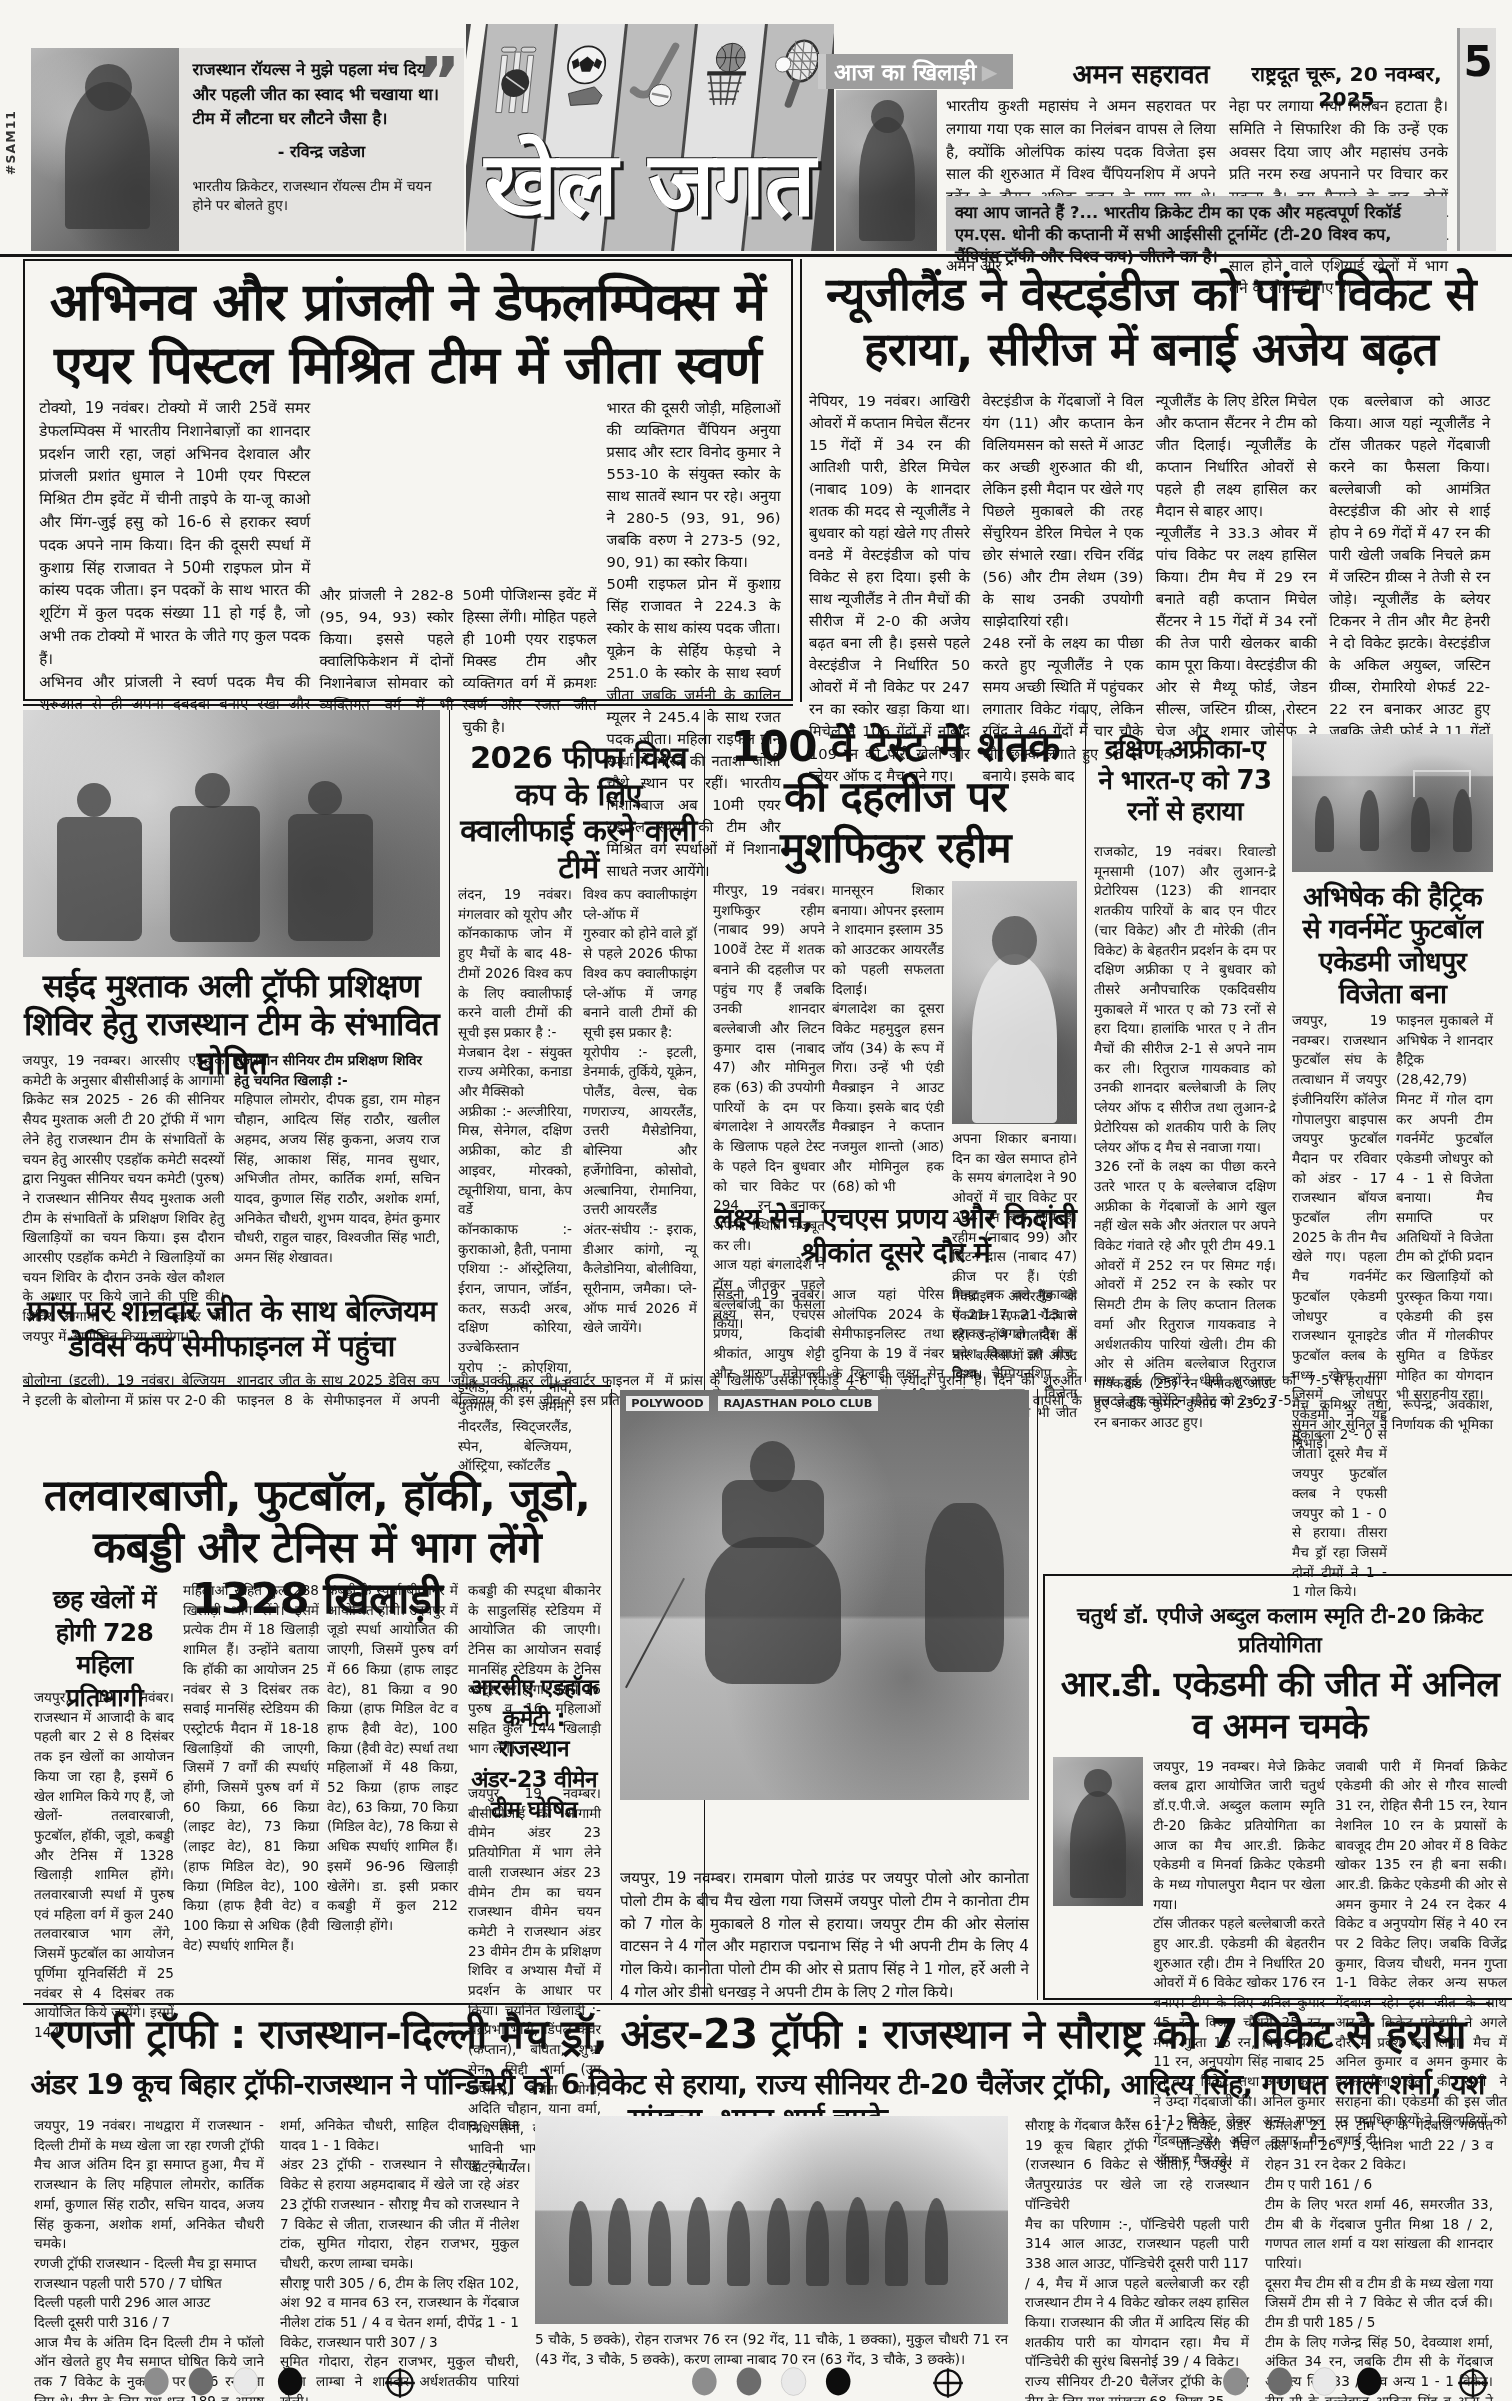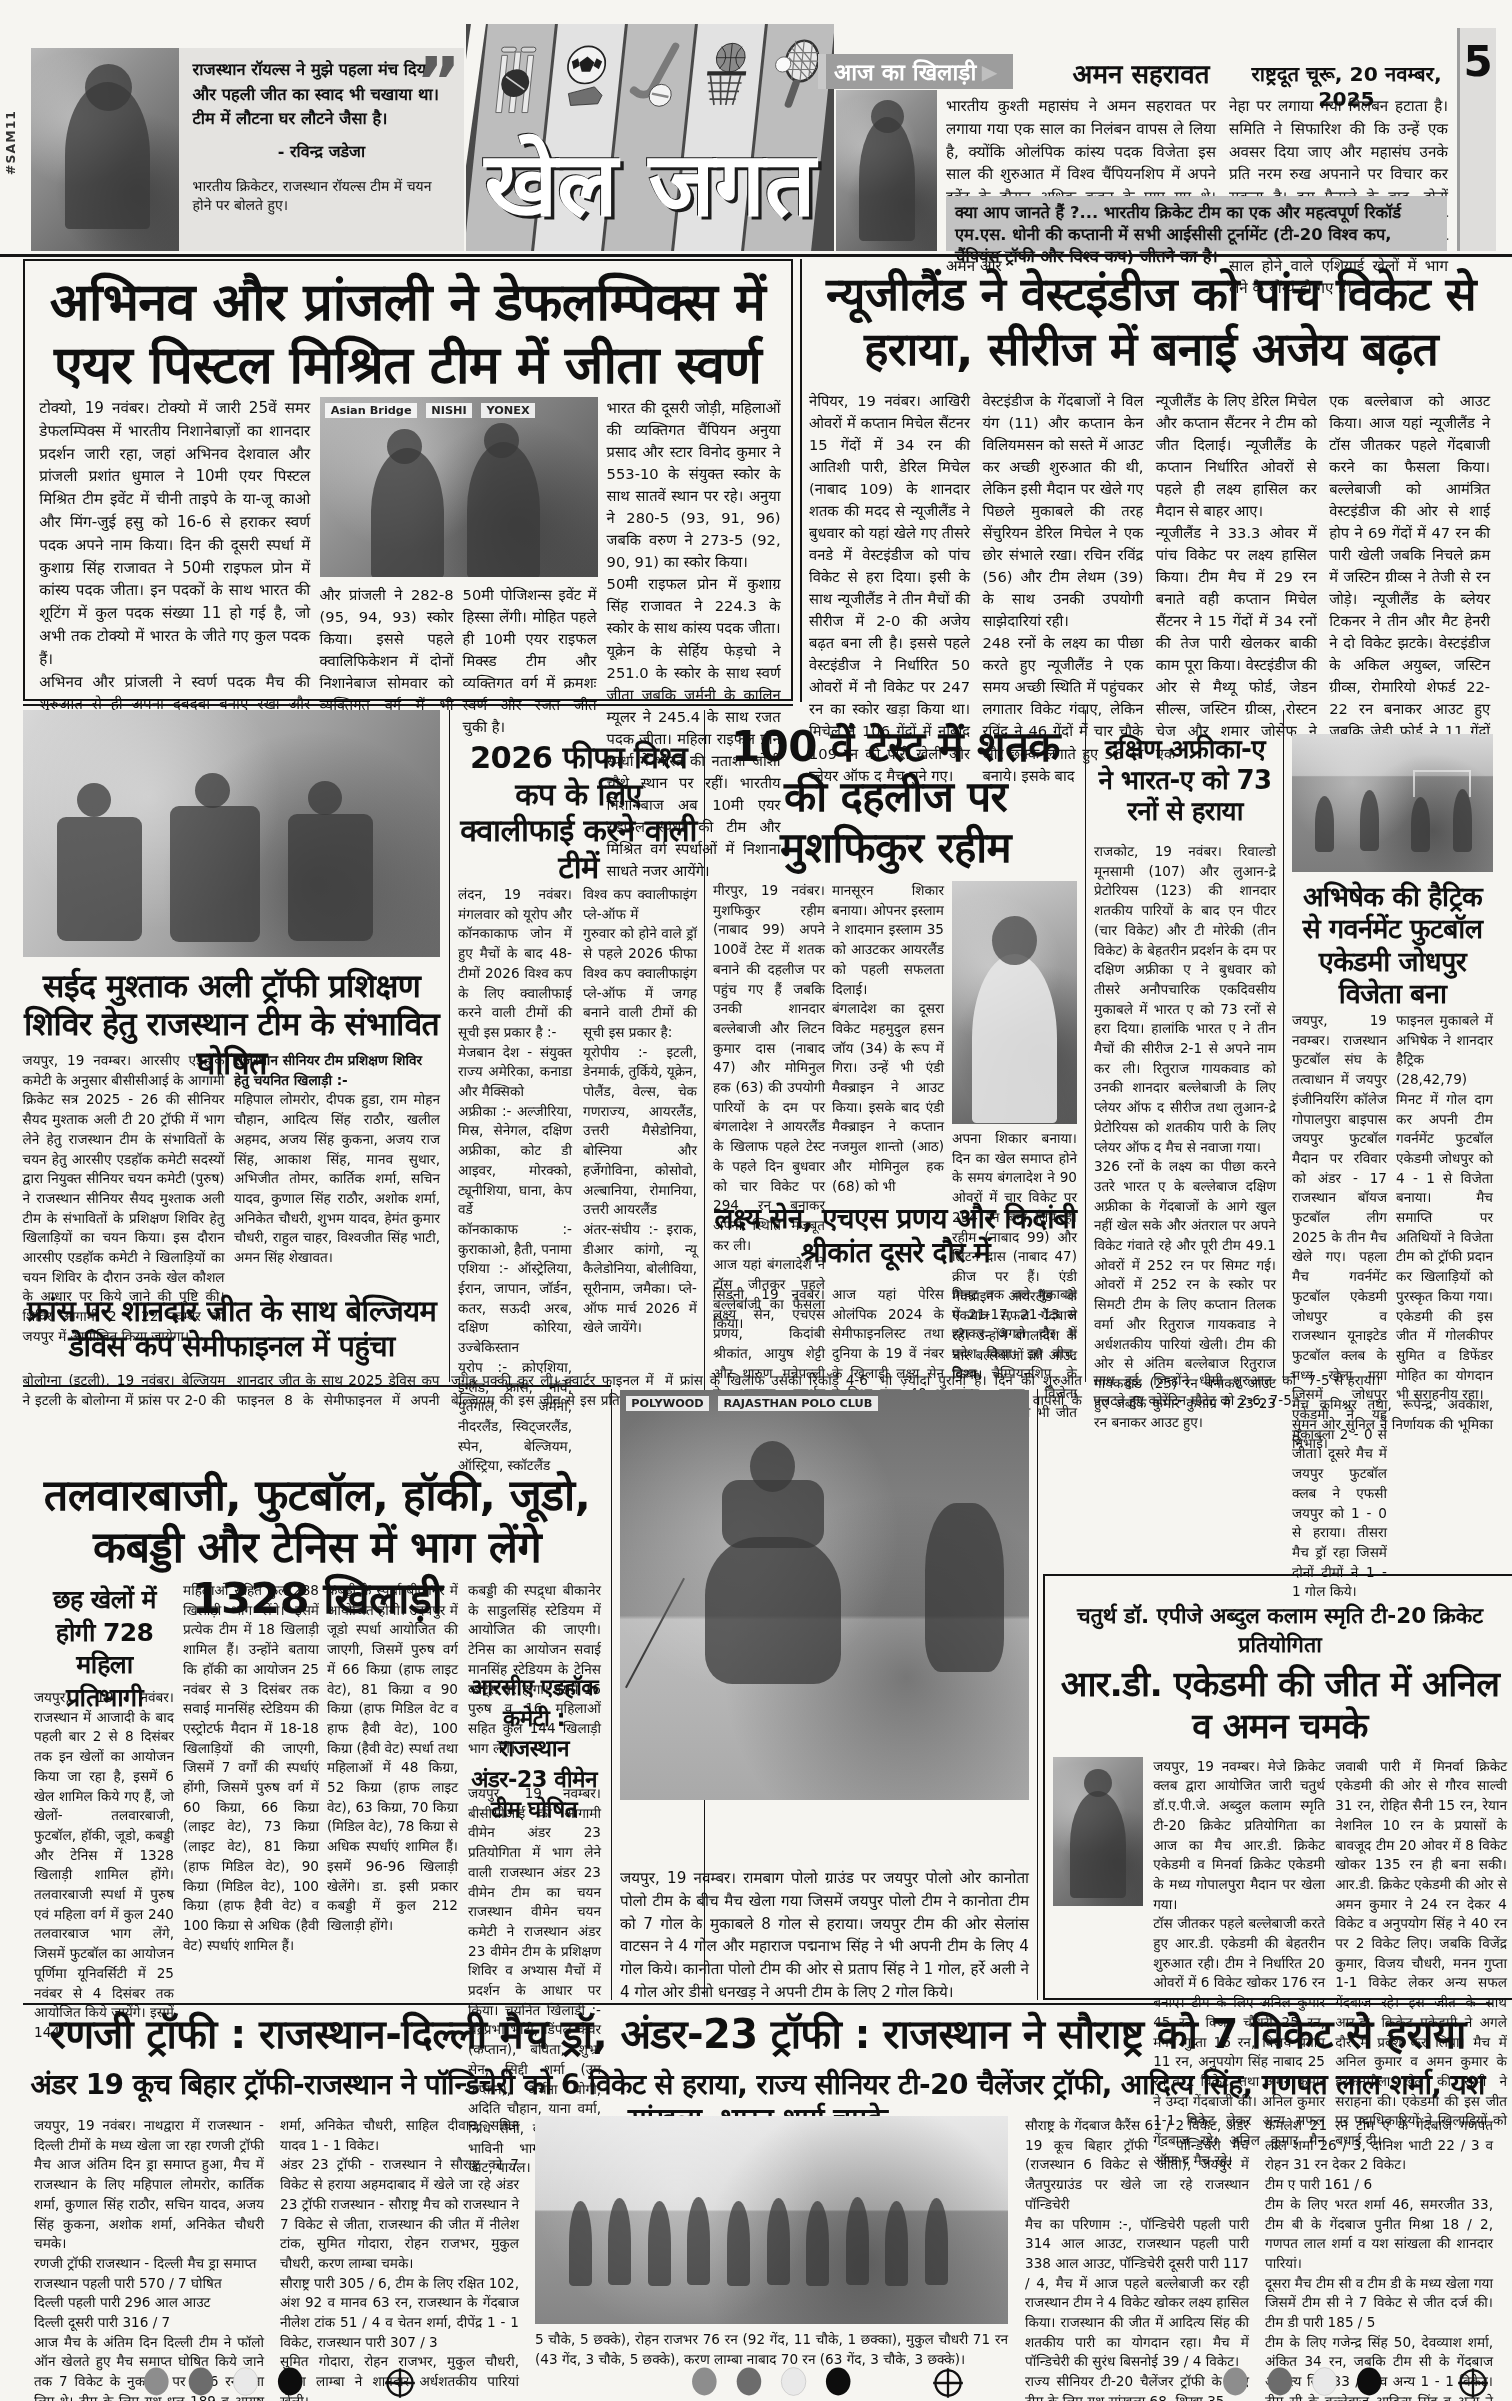--- a/index.html
+++ b/index.html
@@ -121,29 +121,20 @@
   </div>
 
   <div class="rule" style="left:0;top:254px;width:1512px;height:2.8px;"></div>
 
   <div class="abs" style="left:22.6px;top:259px;width:770px;height:442px;border:2.3px solid #141414;box-sizing:border-box;background:#f6f5f1;">
     <div class="hl" style="font-size:52px;margin:10.2px 11.3px 5.6px 11.3px;">अभिनव और प्रांजली ने डेफलम्पिक्स में एयर पिस्टल मिश्रित टीम में जीता स्वर्ण</div>
 
     <div class="abs bt" style="left:14.7px;top:136px;width:271px;height:294px;font-size:15.2px;">टोक्यो, 19 नवंबर। टोक्यो में जारी 25वें समर डेफलम्पिक्स में भारतीय निशानेबाज़ों का शानदार प्रदर्शन जारी रहा, जहां अभिनव देशवाल और प्रांजली प्रशांत धुमाल ने 10मी एयर पिस्टल मिश्रित टीम इवेंट में चीनी ताइपे के या-जू काओ और मिंग-जुई हसु को 16-6 से हराकर स्वर्ण पदक अपने नाम किया। दिन की दूसरी स्पर्धा में कुशाग्र सिंह राजावत ने 50मी राइफल प्रोन में कांस्य पदक जीता। इन पदकों के साथ भारत की शूटिंग में कुल पदक संख्या 11 हो गई है, जो अभी तक टोक्यो में भारत के जीते गए कुल पदक हैं।
 अभिनव और प्रांजली ने स्वर्ण पदक मैच की शुरुआत से ही अपना दबदबा बनाए रखा और प्रतिद्वंद्वियों को वापसी का कोई मौका नहीं दिया। इससे पहले क्वालिफिकेशन में दोनों ने डेफ वर्ल्ड और ओलंपिक रिकॉर्ड की बराबरी की, जिसे पिछले डेफलम्पिक्स में इसी जोड़ी ने स्थापित किया था। भारतीय जोड़ी ने 569-20 का संयुक्त स्कोर किया, जिसमें अभिनव ने 287-12 (97, 95, 95) स्कोर किया।</div>
 
-    <div class="photo" style="left:295px;top:136px;width:278px;height:180px;">
-      <span class="tag">Asian Bridge</span>
-      <span class="tag">NISHI</span>
-      <span class="tag">YONEX</span>
-      <div class="sil" style="left:51px;top:51px;width:73px;height:130px;"></div>
-      <div class="sil" style="left:147px;top:45px;width:73px;height:136px;"></div>
-      <div class="sil" style="left:67px;top:32px;width:35px;height:35px;border-radius:50%;"></div>
-      <div class="sil" style="left:164px;top:26px;width:35px;height:35px;border-radius:50%;"></div>
-    </div>
     <div class="abs bt" style="left:295px;top:323px;width:134px;height:107px;font-size:14.7px;">और प्रांजली ने 282-8 (95, 94, 93) स्कोर किया। इससे पहले क्वालिफिकेशन में दोनों निशानेबाज सोमवार को व्यक्तिगत वर्ग में भी पदक जीत चुके हैं।</div>
     <div class="abs bt" style="left:438px;top:323px;width:134px;height:107px;font-size:14.7px;">50मी पोजिशन्स इवेंट में हिस्सा लेंगी। मोहित पहले ही 10मी एयर राइफल मिक्स्ड टीम और व्यक्तिगत वर्ग में क्रमशः स्वर्ण और रजत जीत चुकी है।</div>
 
     <div class="abs bt" style="left:582px;top:136px;width:174px;height:294px;font-size:14.7px;">भारत की दूसरी जोड़ी, महिलाओं की व्यक्तिगत चैंपियन अनुया प्रसाद और स्टार विनोद कुमार ने 553-10 के संयुक्त स्कोर के साथ सातवें स्थान पर रहे। अनुया ने 280-5 (93, 91, 96) जबकि वरुण ने 273-5 (92, 90, 91) का स्कोर किया।
 50मी राइफल प्रोन में कुशाग्र सिंह राजावत ने 224.3 के स्कोर के साथ कांस्य पदक जीता। यूक्रेन के सेर्हिय फेड़चो ने 251.0 के स्कोर के साथ स्वर्ण जीता जबकि जर्मनी के कालिन म्यूलर ने 245.4 के साथ रजत पदक जीता। महिला राइफल प्रोन स्पर्धा में भारत की नताशा जोशी चौथे स्थान पर रहीं। भारतीय निशानेबाज अब 10मी एयर राइफल स्पर्धा की टीम और मिश्रित वर्ग स्पर्धाओं में निशाना साधते नजर आयेंगे।</div>
   </div>
 
   <div class="rule" style="left:800px;top:259px;width:1.7px;height:443px;"></div>
   <div class="abs" style="left:809px;top:259px;width:684px;height:486px;">
     <div class="hl" style="font-size:46px;margin:8px 5.6px 12.4px 5.6px;">न्यूजीलैंड ने वेस्टइंडीज को पांच विकेट से हराया, सीरीज में बनाई अजेय बढ़त</div>

